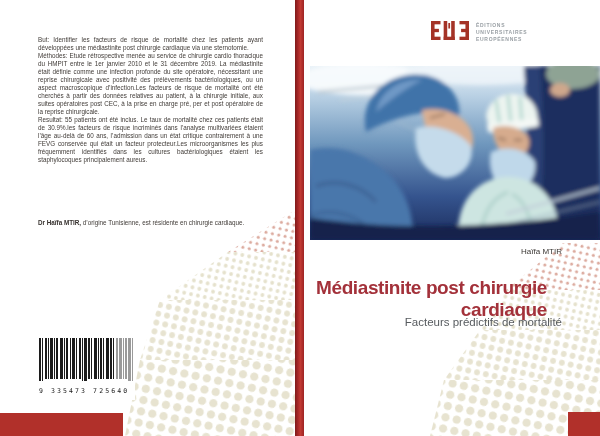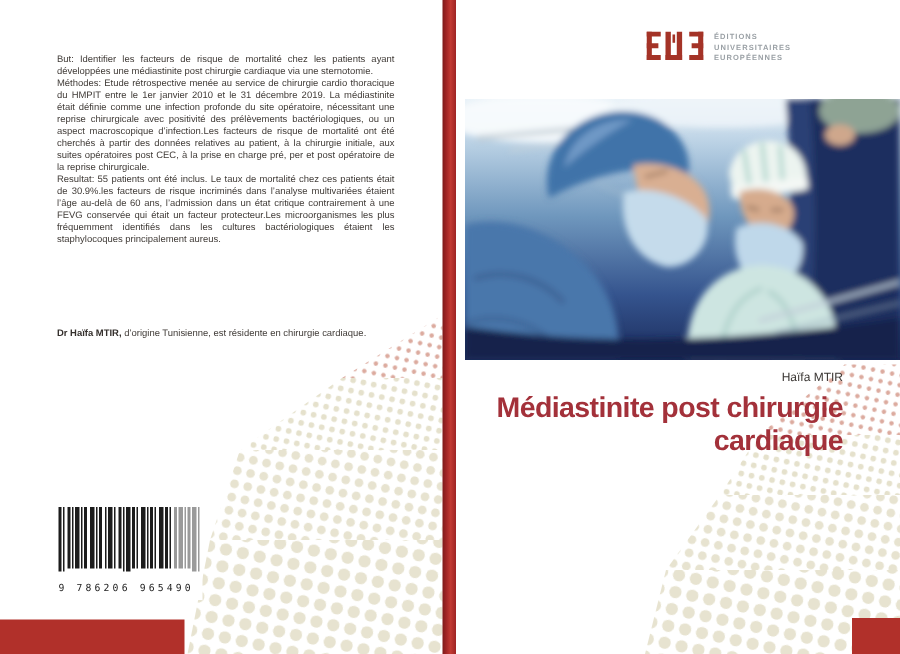--- a/index.html
+++ b/index.html
@@ -44,21 +44,21 @@
   .pub-lines {
     font-size:5px; line-height:6.8px; letter-spacing:0.7px; color:#9aa0a5;
     font-weight:bold; margin-top:1px;
   }
 
   
   .photo { position:absolute; left:310px; top:66px; width:290px; height:174px; z-index:2; overflow:hidden; }
 
   
   .author   { position:absolute; right:38px; top:247px; z-index:4; font-size:8px;  color:#3a3633;margin-left:32px; }
-  .title    { position:absolute; right:38px; top:262px; width:262px; z-index:4; margin:0;
+  .title    { position:absolute; right:38px; top:262px; width:262px; z-index:4; margin:15px;
               text-align:right; font-size:19px; line-height:21.5px; font-weight:bold;
               color:#a3313a; letter-spacing:-0.4px; }
   .subtitle { position:absolute; right:38px; top:316px; z-index:4; font-size:11.5px; color:#575b5f; }
 </style>
 </head>
 <body>
 
 <div class="cover">
 
   <svg class="dots" width="600" height="436" viewBox="0 0 600 436" aria-hidden="true">
@@ -129,21 +129,21 @@
       </g>
       <g fill="#9a9a9a">
         <rect x="79" y="0" width="2" height="41"></rect>
           <rect x="82" y="0" width="3" height="41"></rect>
         <rect x="86" y="0" width="1" height="41"></rect>
           <rect x="88" y="0" width="2" height="41"></rect>
         <rect x="91" y="0" width="3" height="43"></rect>
           <rect x="95" y="0" width="1" height="43"></rect>
       </g>
     </svg>
-    <div class="barcode-digits">9 786206 965490</div>
+    <div class="barcode-digits">9 335473 725640</div>
   </div>
 
   <div class="stripe"></div>
   <div class="redbar-left"></div>
   <div class="redbar-right"></div>
 
   <div class="logo">
     <svg width="38" height="19" viewBox="0 0 48 24" aria-hidden="true">
       <g fill="#a43327">
 
@@ -224,14 +224,15 @@
 
         <path d="M0,174 L0,152 C70,162 160,166 290,146 L290,174 Z" fill="#15244c"></path>
         <path d="M196,148 L290,122" stroke="#c2cfd8" stroke-width="3" fill="none" opacity="0.85"></path>
         <path d="M206,156 L290,136" stroke="#8fa2b5" stroke-width="1.6" fill="none" opacity="0.7"></path>
       </g>
     </svg>
   </div>
 
   <div class="author">Haïfa MTIR</div>
   <h1 class="title">Médiastinite post chirurgie cardiaque</h1>
+  <div class="subtitle">Facteurs prédictifs de mortalité</div>
 
 </div>
 
 </body></html>

